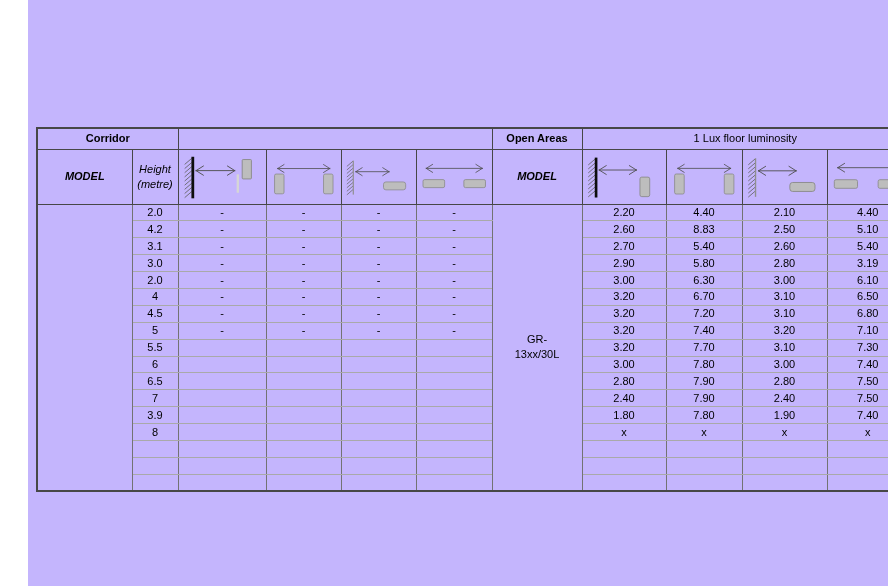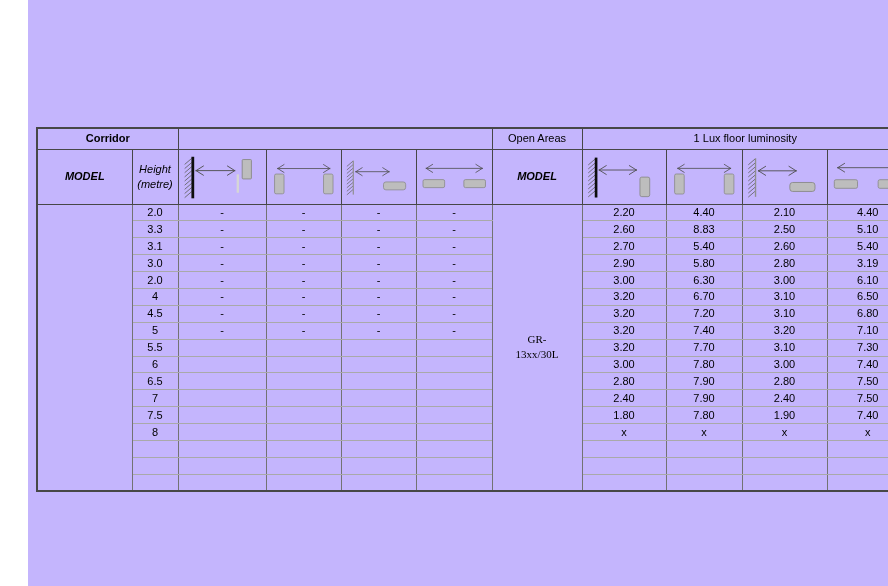--- a/index.html
+++ b/index.html
@@ -8,27 +8,27 @@
   table.lum{position:absolute;left:8px;top:127px;width:872px;
             border-collapse:collapse;table-layout:fixed;border:2px solid #474747;}
   table.lum td{border-left:1px solid #737373;border-right:1px solid #737373;
      border-top:1px solid #a9a9a9;border-bottom:1px solid #a9a9a9;
      padding:0;text-align:center;vertical-align:middle;font-size:11px;
      line-height:15px;overflow:hidden;white-space:nowrap;}
   tr.r1 td,tr.r2 td{border:1px solid #474747;}
   tr.r1{height:21px;} tr.r2{height:55px;font-style:italic;}
   tbody#rows tr{height:16.9px;}
   td.corridor{text-align:left;padding-left:5px;font-weight:bold;font-size:12px;}
-  td.openareas{font-weight:normal;font-size:10.5px;}
+  td.openareas{font-weight:bold;font-size:10.5px;}
   td.lux{font-weight:normal;font-size:15.5px;}
   td.model-l{text-align:left;vertical-align:bottom;padding:0 0 1px 5px;font-weight:bold;font-size:12.5px;}
   td.height-h{vertical-align:bottom;padding-bottom:1px;font-size:11px;line-height:13px;}
   td.model-r{vertical-align:top;padding-top:2px;font-weight:bold;font-size:11px;}
   td.hcell{font-weight:normal;}
-  td.grcell{vertical-align:top;font-size:12px;line-height:17px;padding-top:4px;font-family:Liberation Serif, serif;}
+  td.grcell{vertical-align:top;font-size:12px;line-height:17px;padding-top:4px;}
   svg.lum-icon{display:block;margin:3px auto 0;max-width:94%;}
 </style>
 </head>
 <body>
 
 <div class="page">
   <table class="lum">
     <colgroup>
       <col style="width:95px">
         <col style="width:46px">
@@ -194,21 +194,21 @@
           <td class="grcell" rowspan="17">
             <div>GR-</div>
             <div>13xx/30L</div>
           </td>
           <td>2.20</td>
           <td>4.40</td>
           <td>2.10</td>
           <td>4.40</td>
         </tr>
         <tr>
-          <td class="hcell">3.3</td>
+          <td class="hcell">4.2</td>
           <td>-</td>
           <td>-</td>
           <td>-</td>
           <td>-</td>
           <td>2.60</td>
           <td>8.83</td>
           <td>2.50</td>
           <td>5.10</td>
         </tr>
         <tr>
@@ -315,21 +315,21 @@
           <td></td>
           <td></td>
           <td></td>
           <td></td>
           <td>2.40</td>
           <td>7.90</td>
           <td>2.40</td>
           <td>7.50</td>
         </tr>
         <tr>
-          <td class="hcell">7.5</td>
+          <td class="hcell">3.9</td>
           <td></td>
           <td></td>
           <td></td>
           <td></td>
           <td>1.80</td>
           <td>7.80</td>
           <td>1.90</td>
           <td>7.40</td>
         </tr>
         <tr>

